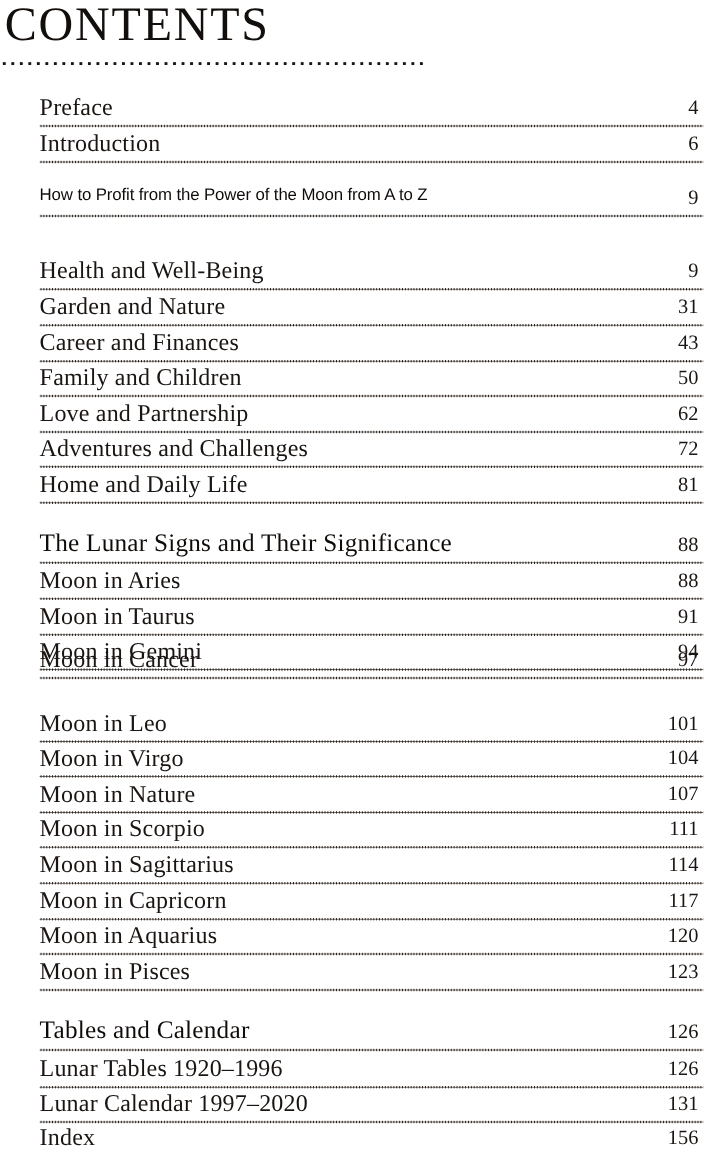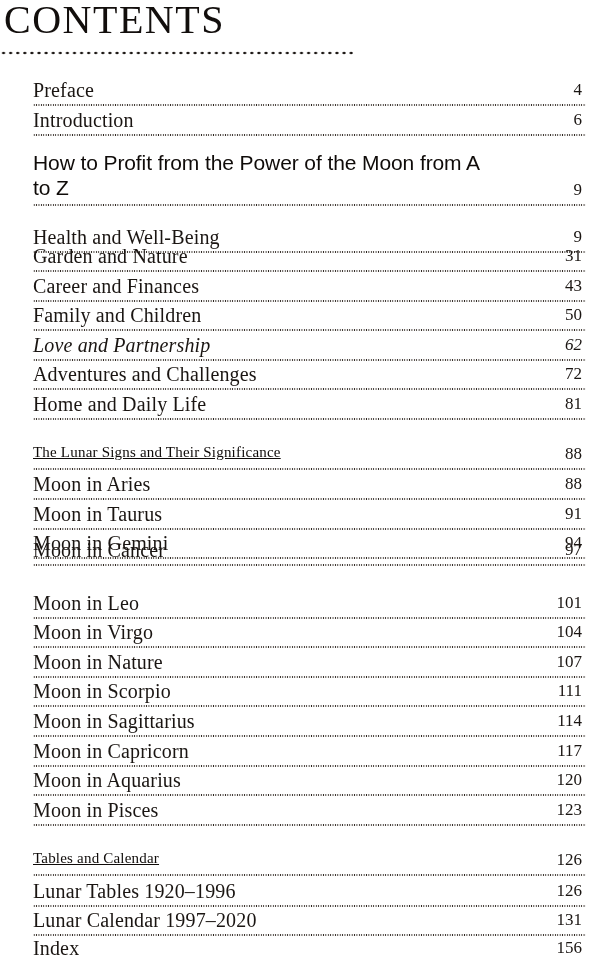--- a/index.html
+++ b/index.html
@@ -70,30 +70,29 @@
       white-space: nowrap;
     }
     .row .page {
       font-size: 17px;
       line-height: 20px;
       padding-right: 4px;
       white-space: nowrap;
     }
     .row.heading .label {
       font-family: "Liberation Sans", "DejaVu Sans", sans-serif;
-      font-size: 21px;
+      font-size: 14px;
       line-height: 24px;
       letter-spacing: -0.1px;
       color: #0f0b09;
     }
     .row.heading .label.serifish {
       font-family: "Liberation Serif", "DejaVu Serif", serif;
-      font-size: 15px;
+      font-size: 21px;
       letter-spacing: 0.2px;
-      text-decoration: underline;
     }
     .row.heading.two-line .label {
       white-space: normal;
       line-height: 25px;
       width: 450px;
     }
   </style>
 </head>
 <body>
 
@@ -108,37 +107,37 @@
   </div>
   <div class="row dotted" style="top:110px;">
     <span class="label">Introduction</span>
     <span class="page">6</span>
   </div>
 
   <div class="row dotted heading two-line" style="top:150px;">
     <span class="label">How to Profit from the Power of the Moon from A to Z</span>
     <span class="page">9</span>
   </div>
-  <div class="row dotted" style="top:216px;margin-top:11px;">
+  <div class="row dotted" style="top:216px;">
     <span class="label">Health and Well-Being</span>
     <span class="page">9</span>
   </div>
   <div class="row dotted" style="top:246px;">
     <span class="label">Garden and Nature</span>
     <span class="page">31</span>
   </div>
   <div class="row dotted" style="top:276px;">
     <span class="label">Career and Finances</span>
     <span class="page">43</span>
   </div>
   <div class="row dotted" style="top:305px;">
     <span class="label">Family and Children</span>
     <span class="page">50</span>
   </div>
-  <div class="row dotted" style="top:335px;font-style:italic;">
+  <div class="row dotted" style="top:335px;">
     <span class="label">Love and Partnership</span>
     <span class="page">62</span>
   </div>
   <div class="row dotted" style="top:364px;">
     <span class="label">Adventures and Challenges</span>
     <span class="page">72</span>
   </div>
   <div class="row dotted" style="top:394px;text-align:right;">
     <span class="label">Home and Daily Life</span>
     <span class="page">81</span>

